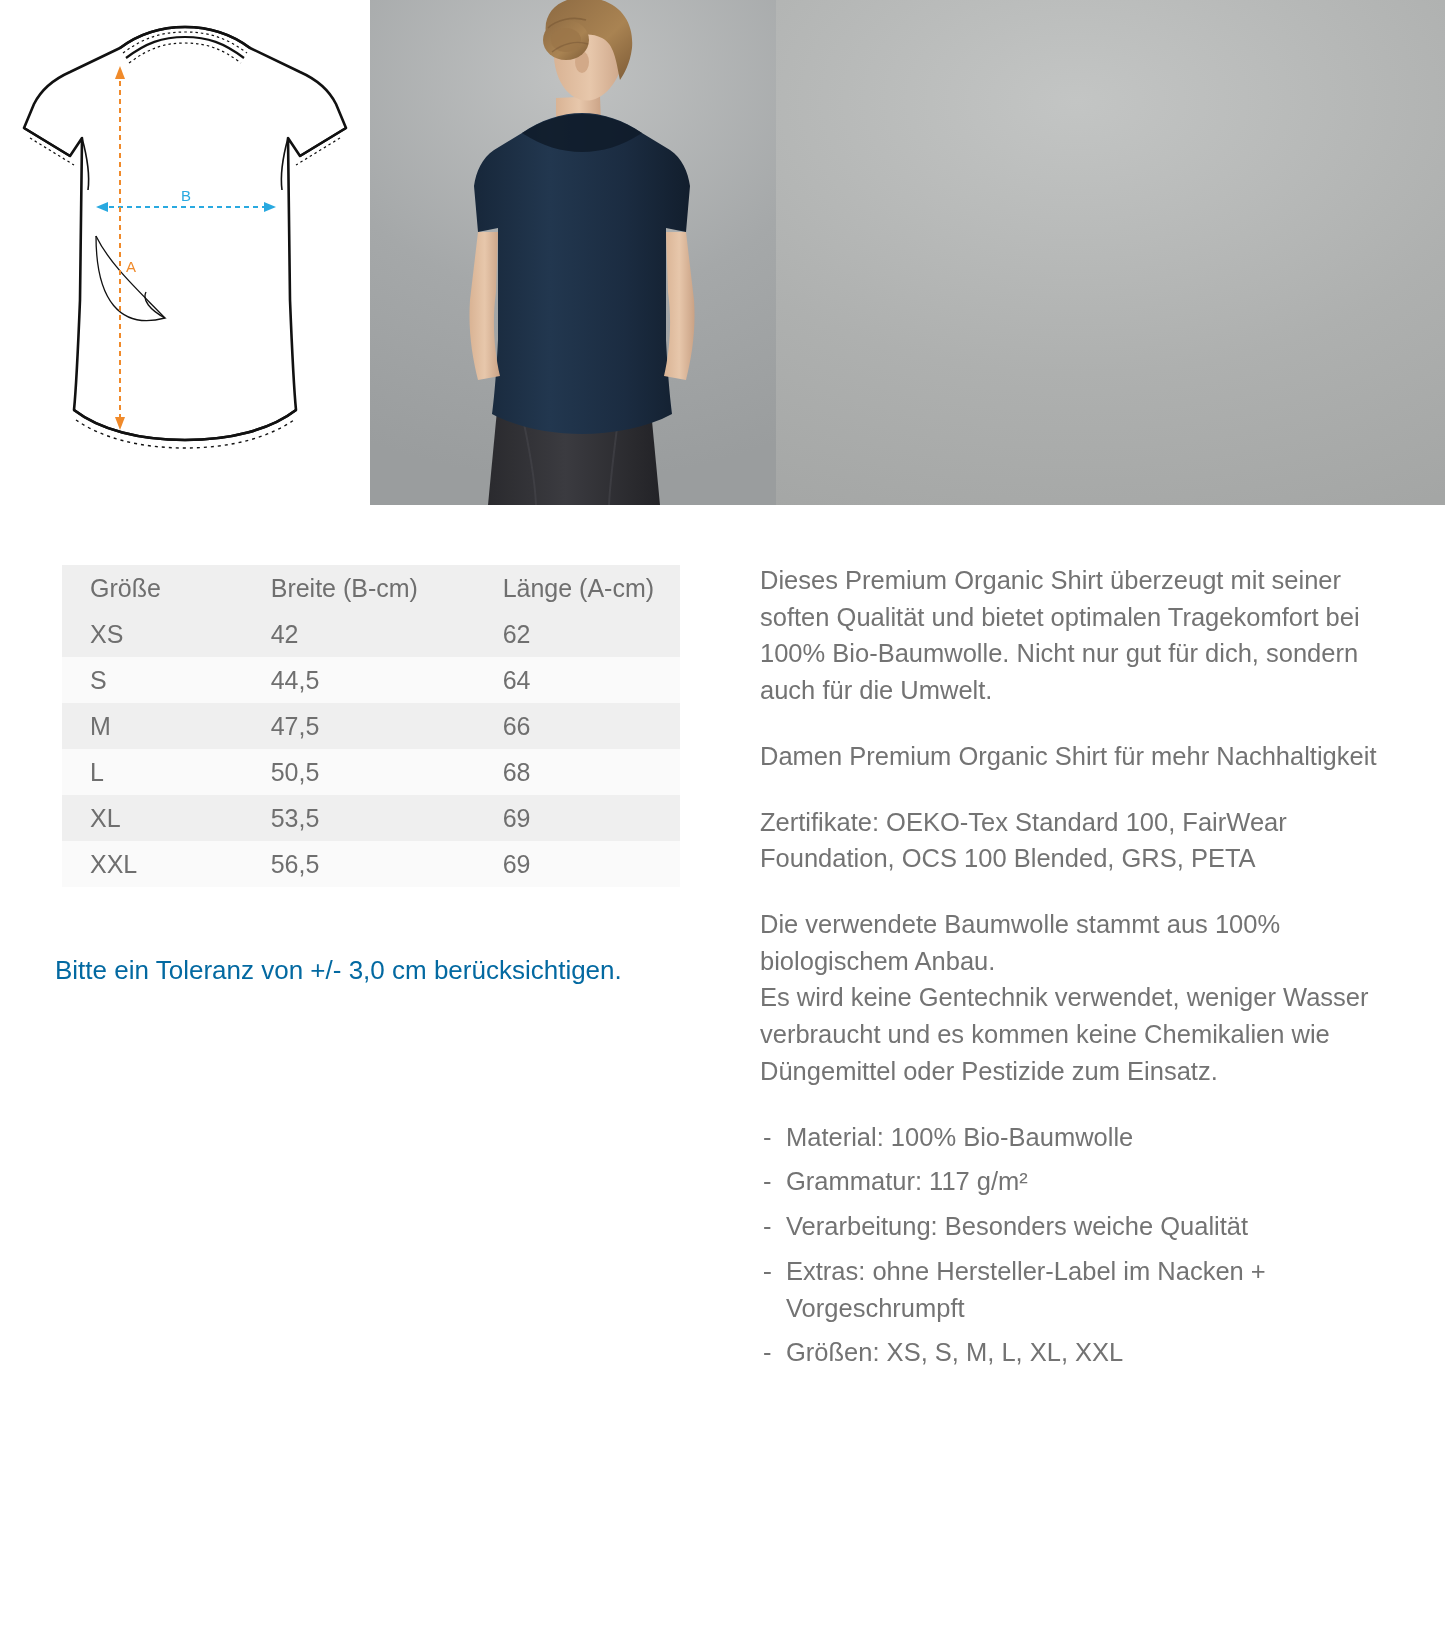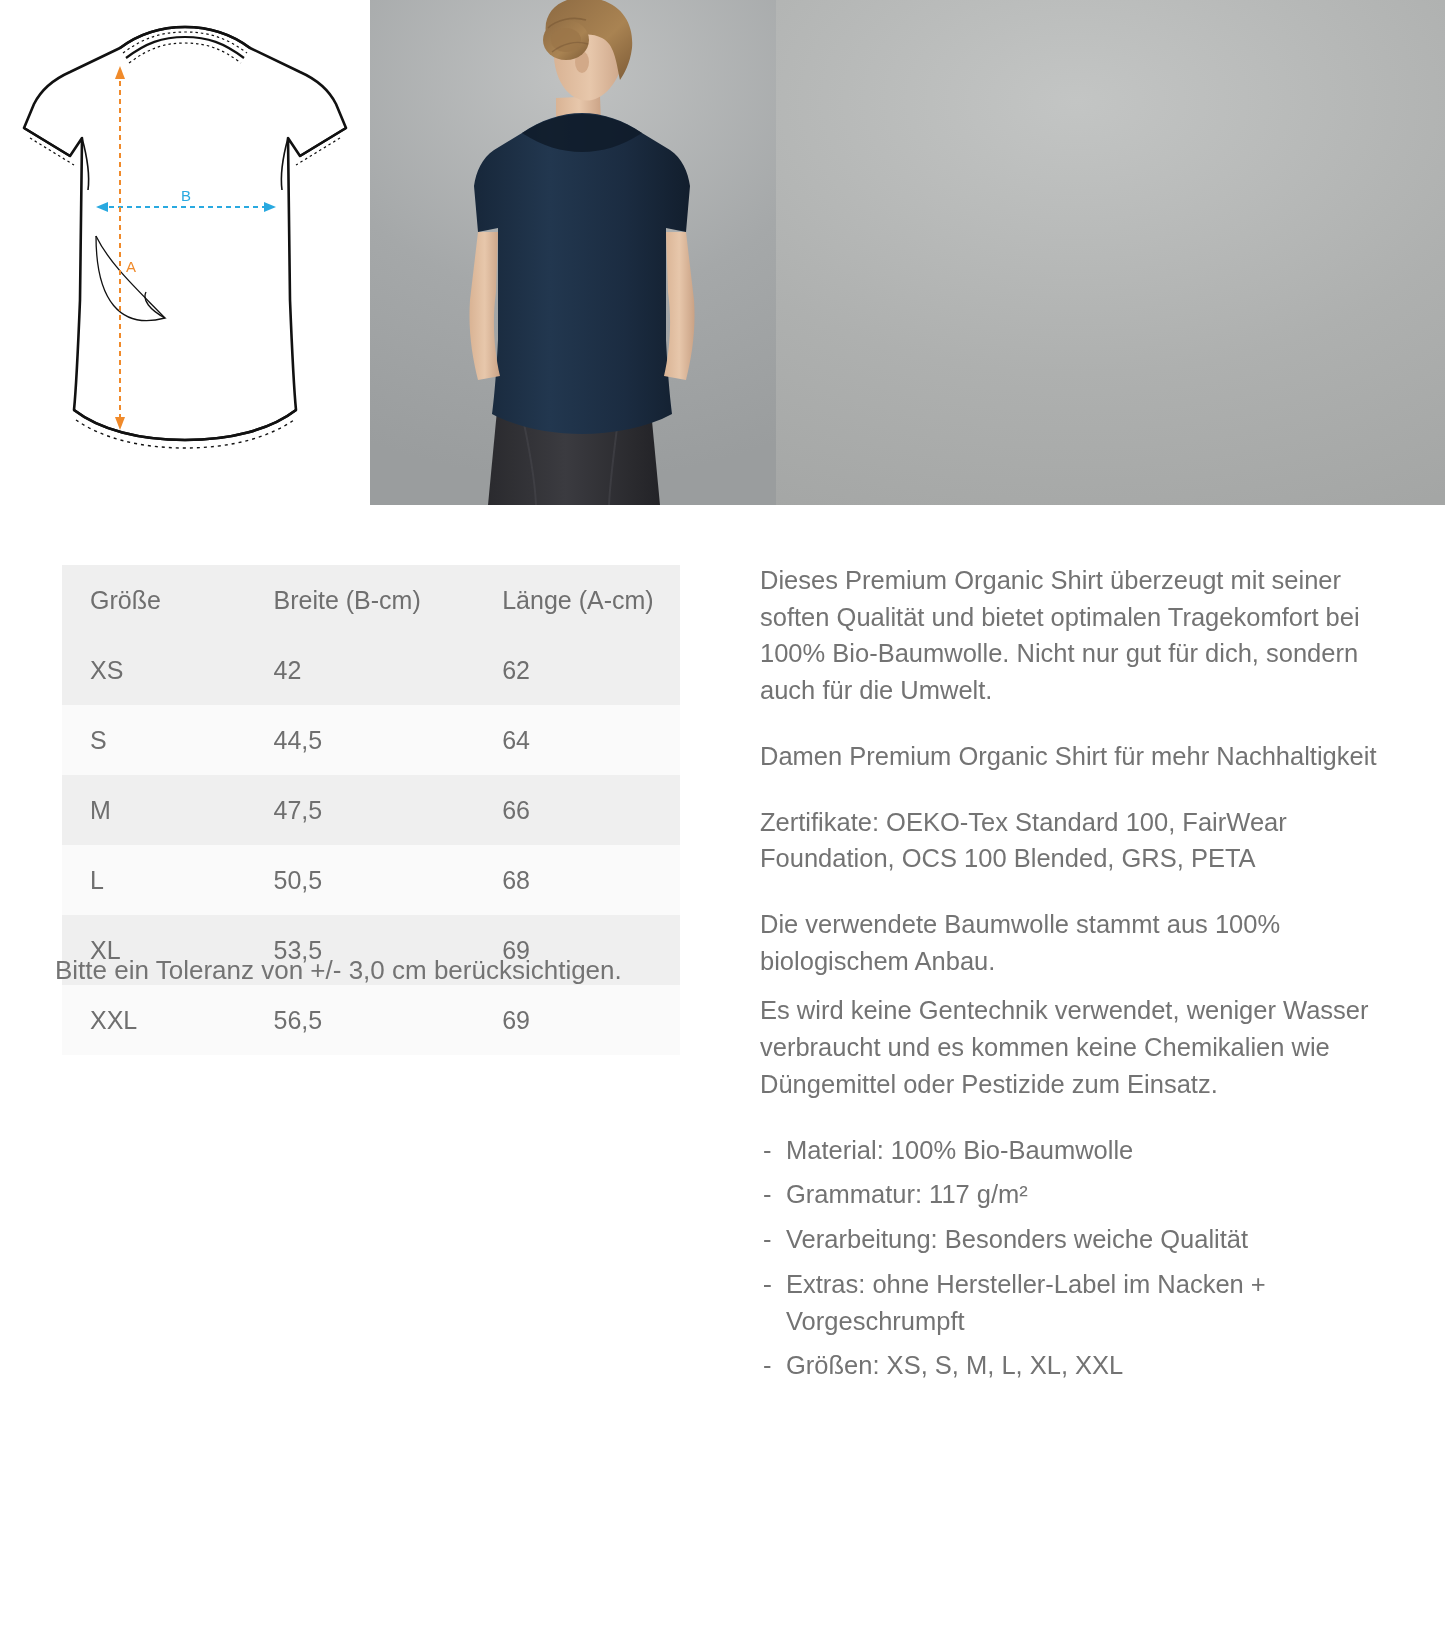--- a/index.html
+++ b/index.html
@@ -82,52 +82,52 @@
   table.size-table {
     border-collapse: collapse;
     width: 618px;
     font-size: 25px;
     color: #6f6f6f;
   }
   table.size-table th,
   table.size-table td {
     text-align: left;
     font-weight: normal;
-    padding: 12px;
+    padding: 0;
     height: 46px;
     vertical-align: middle;
   }
   table.size-table th:nth-child(1), table.size-table td:nth-child(1) { width: 170px; padding-left: 28px; }
   table.size-table th:nth-child(2), table.size-table td:nth-child(2) { width: 230px; padding-left: 24px; }
   table.size-table th:nth-child(3), table.size-table td:nth-child(3) { width: 194px; padding-left: 24px; }
   table.size-table thead tr { background: #efefef; }
   table.size-table tbody tr:nth-child(odd) { background: #efefef; }
   table.size-table tbody tr:nth-child(even) { background: #fafafa; }
 
   .tolerance {
     position: absolute;
     left: 55px;
     top: 450px;
     font-size: 26px;
-    color: #737373;
+    color: #0369a1;
     width: 700px;
   }
 
   
   .desc {
     position: absolute;
     left: 760px;
     top: 57px;
     width: 640px;
     font-size: 25.5px;
     line-height: 1.44;
     color: #737373;
   }
   .desc p { margin: 0 0 29px 0; }
-  .desc .block-nospace { margin-bottom: 13px; }
+  .desc .block-nospace { margin-bottom: 0; }
 
   ul.feature-list {
     list-style: none;
     margin: 16px 0 0 0;
     padding: 0;
   }
   ul.feature-list li {
     position: relative;
     padding-left: 26px;
     margin-bottom: 8px;

